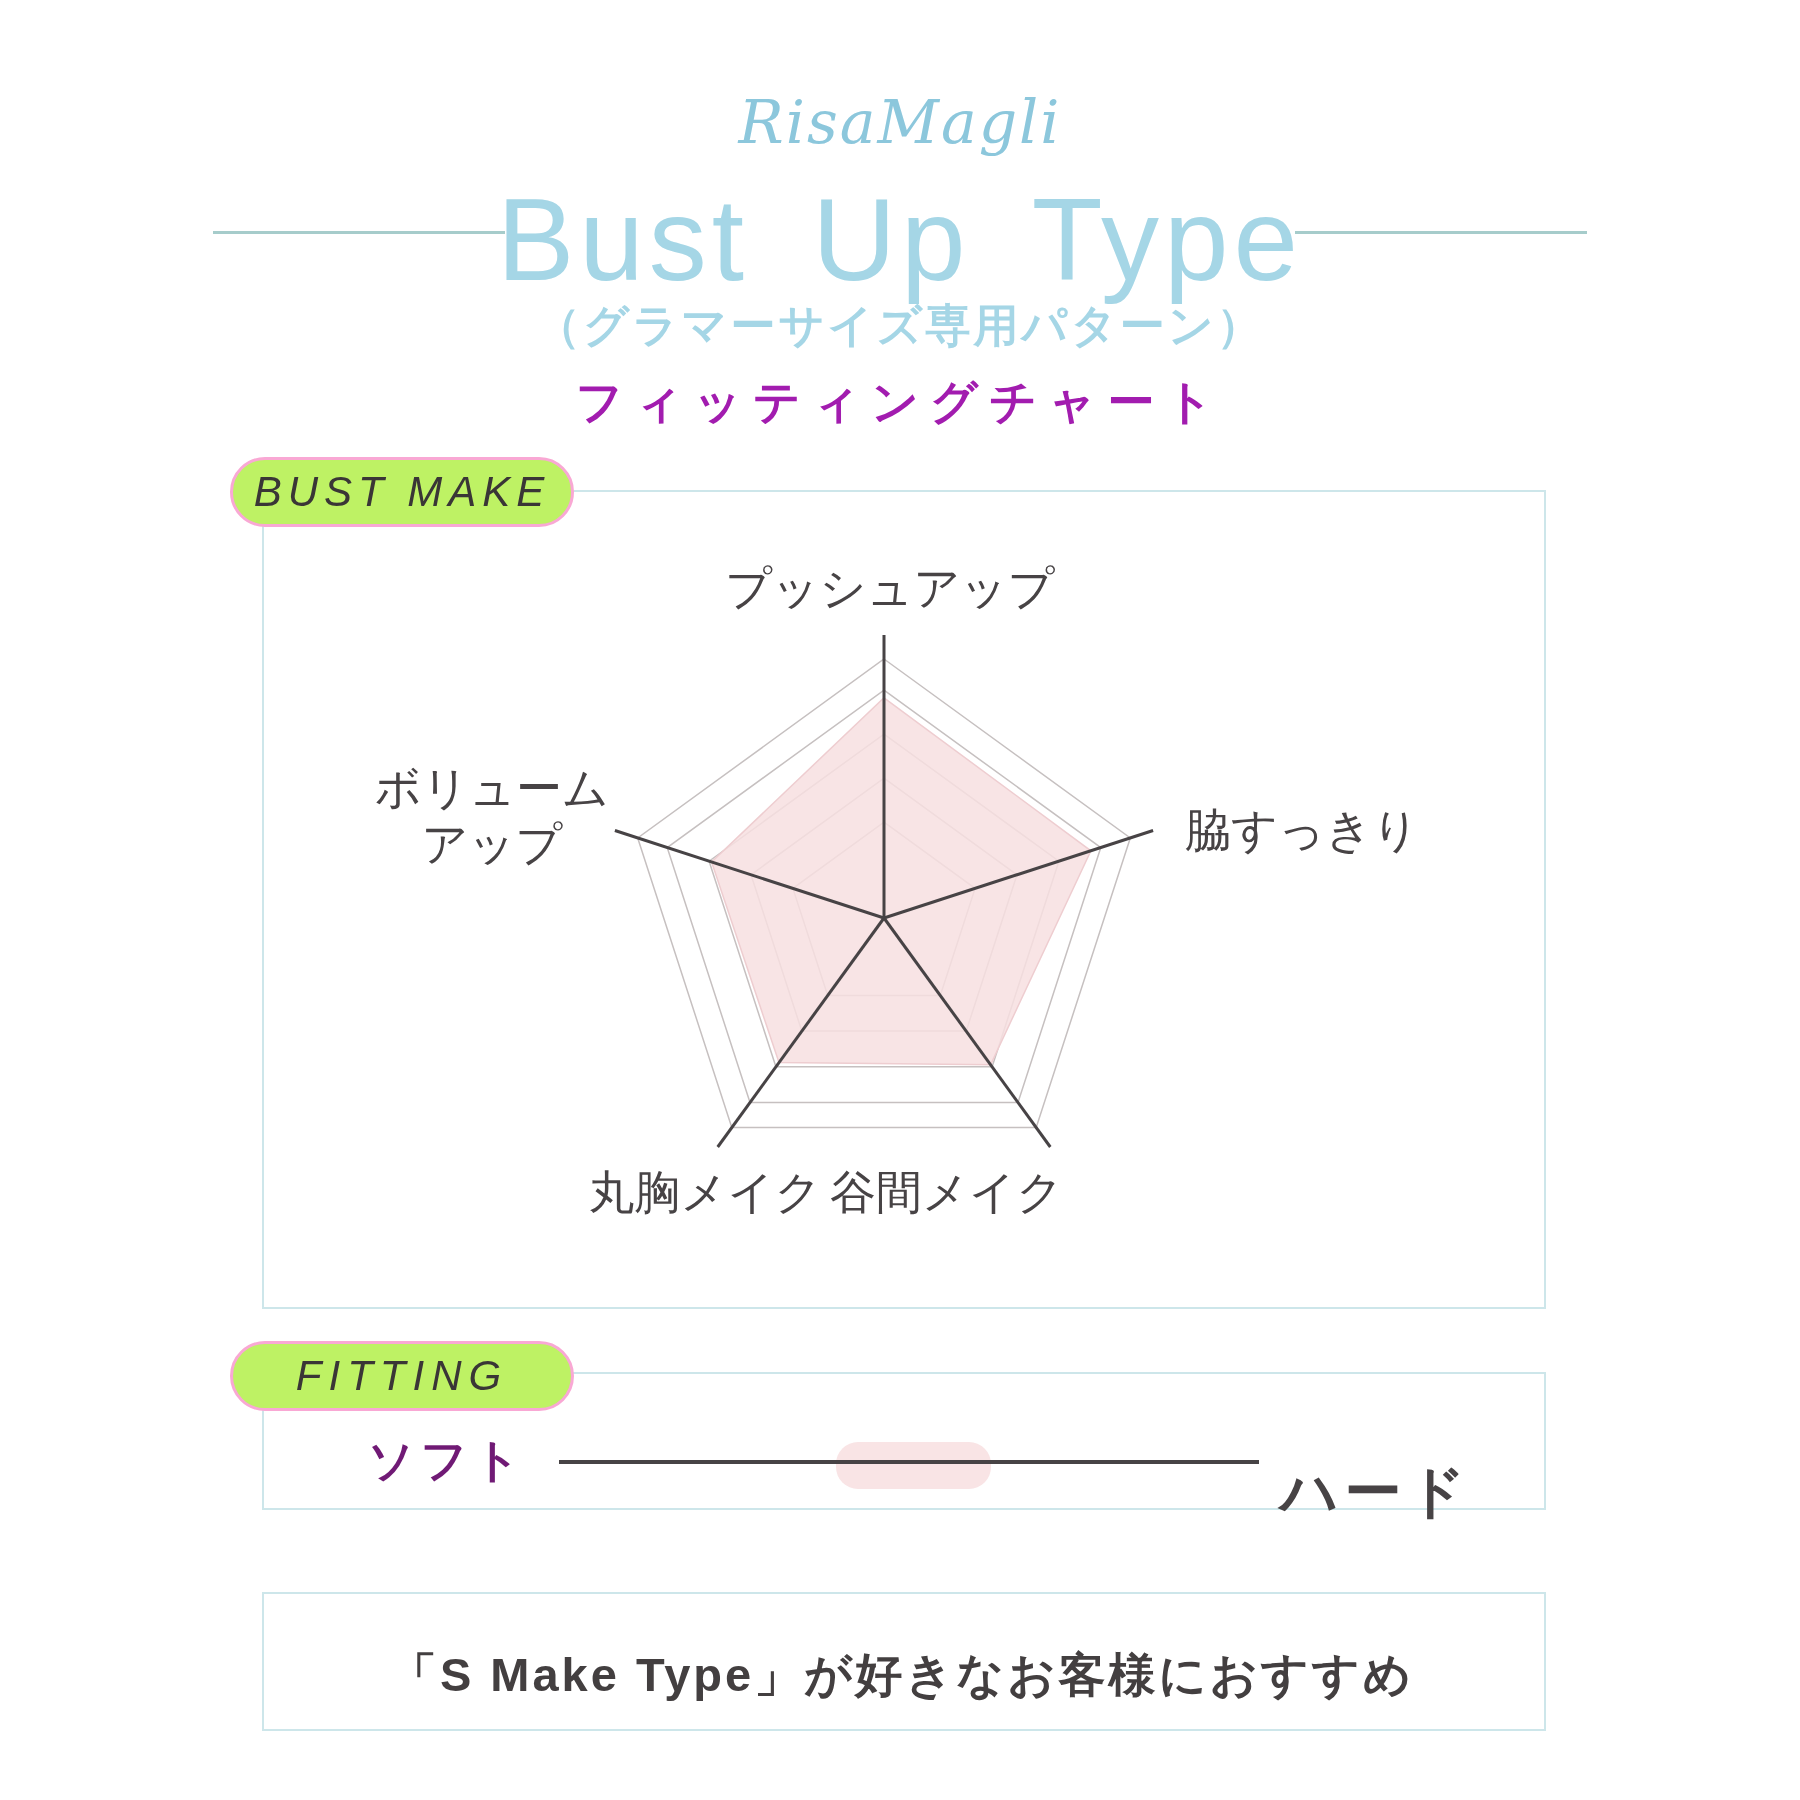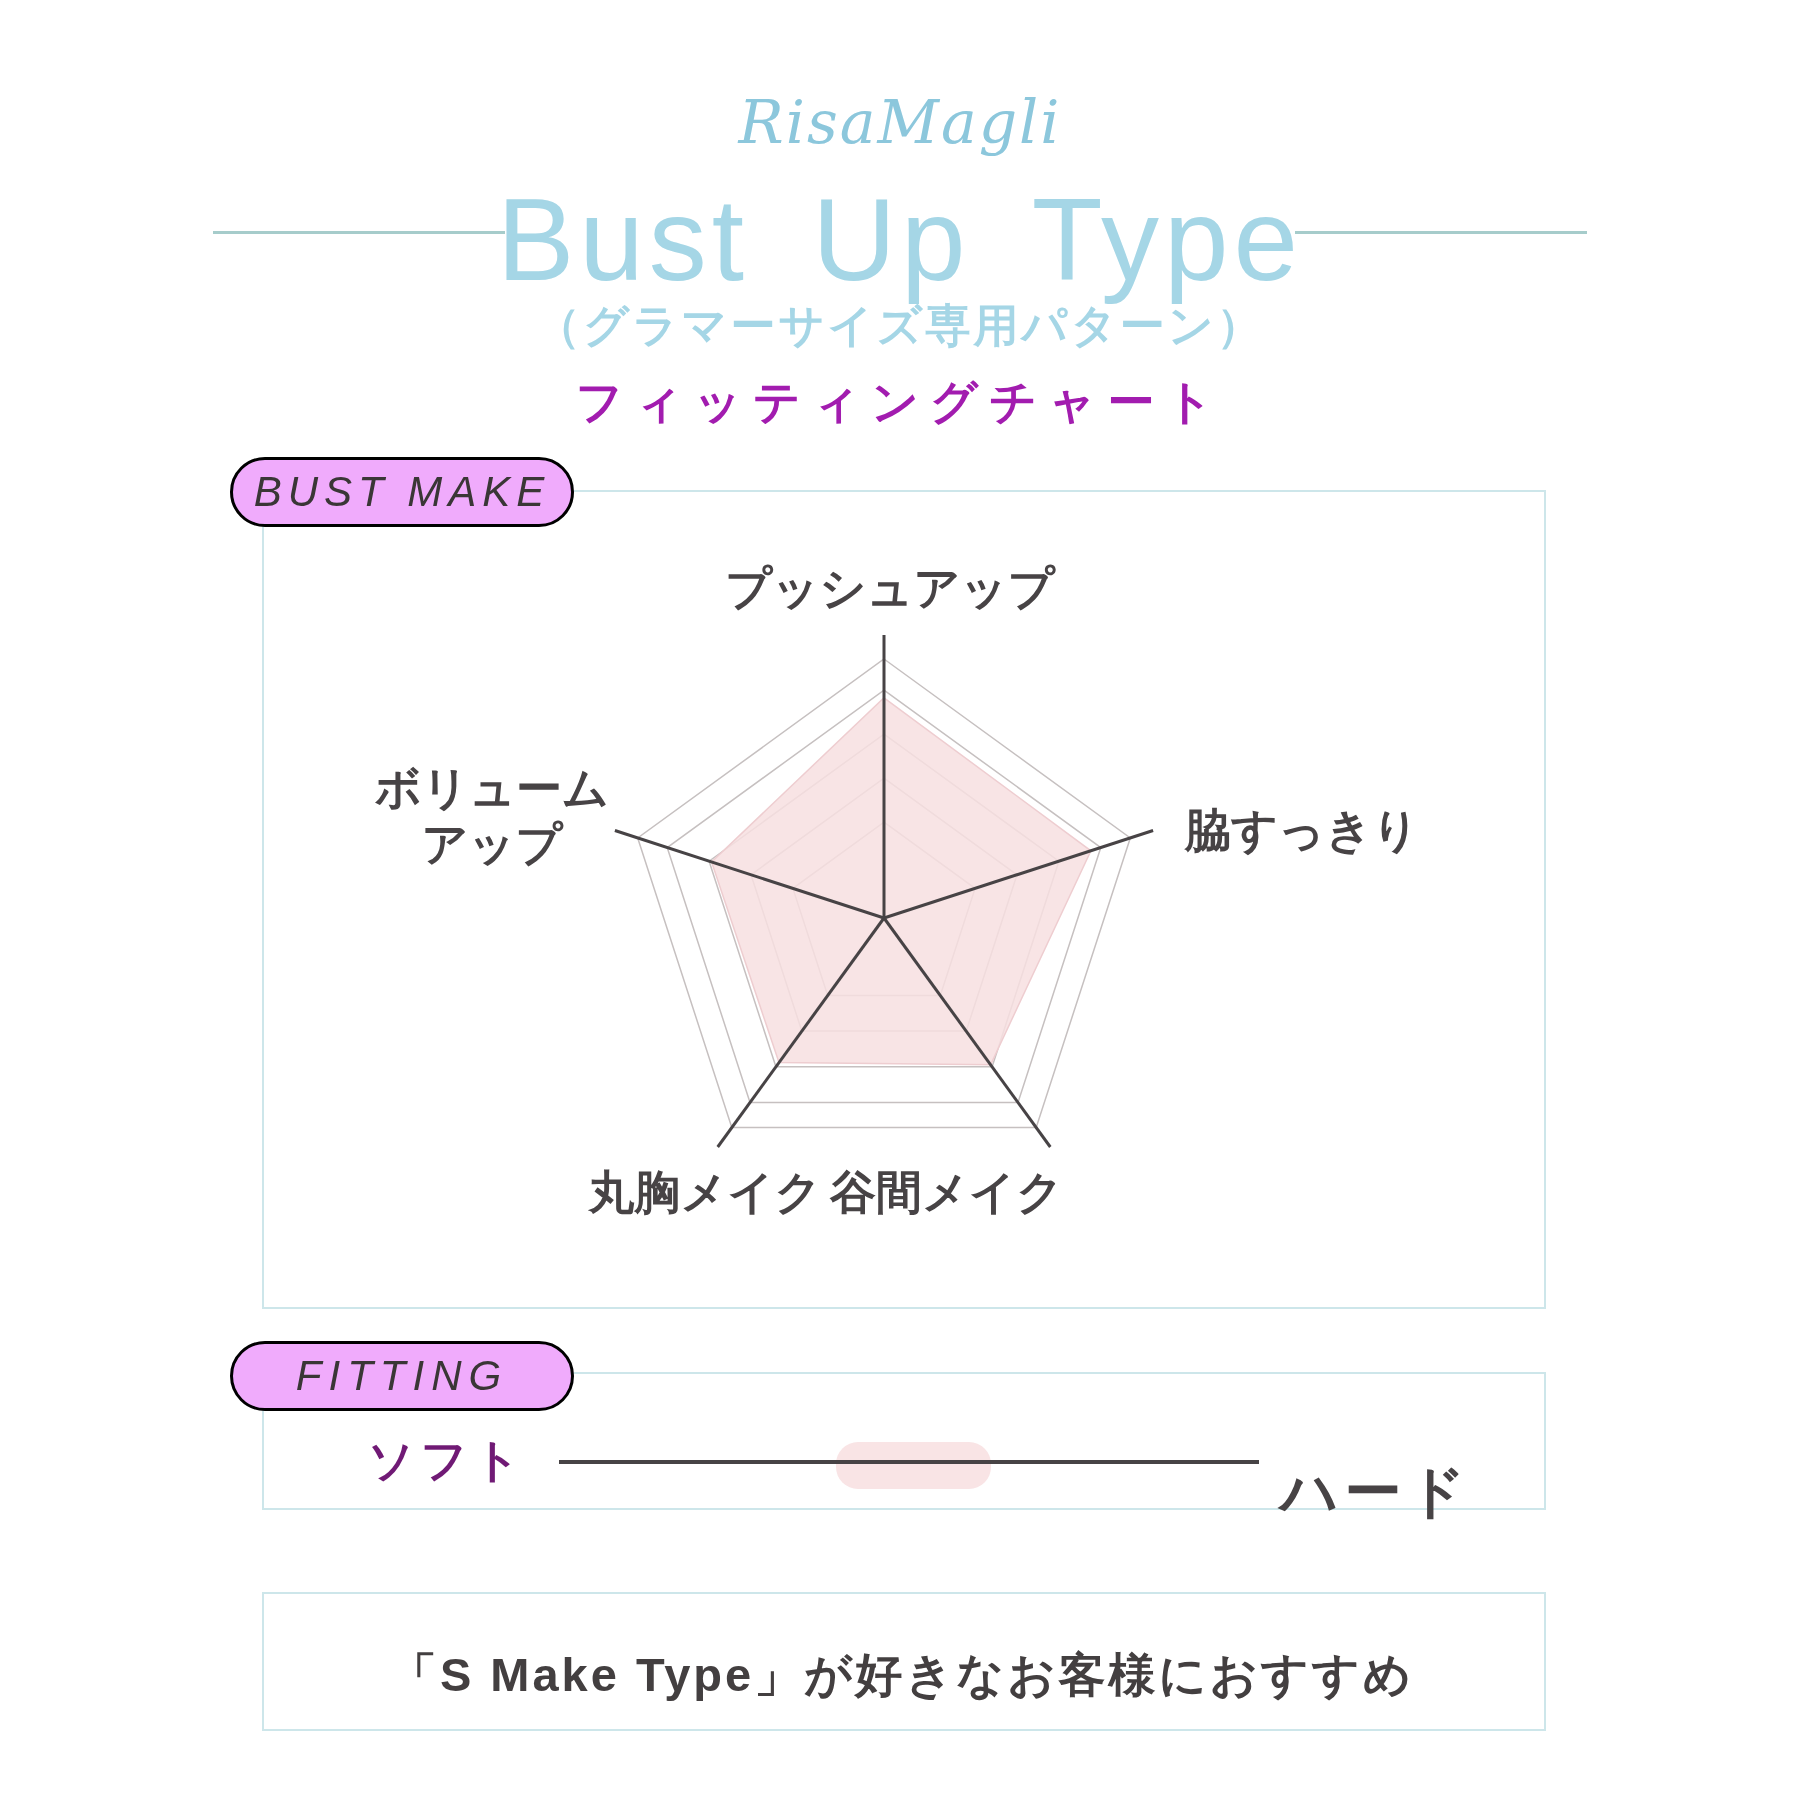--- a/index.html
+++ b/index.html
@@ -30,31 +30,31 @@
     left:0;top:372px;width:1800px;height:60px;
     font-size:47px;color:#a21caf;letter-spacing:11px;font-weight:bold;
   }
 
   .section-box{border:2px solid #cde6ea;background:#ffffff;}
   .box1{left:262px;top:490px;width:1280px;height:815px;}
   .box2{left:262px;top:1372px;width:1280px;height:134px;}
   .box3{left:262px;top:1592px;width:1280px;height:135px;}
 
   .pill{
-    background:#f0abfc;border:3px solid #000000;border-radius:36px;
+    background:#bef264;border:3px solid #f9a8d4;border-radius:36px;
     display:flex;align-items:center;justify-content:center;
     font-style:italic;color:#3a3636;z-index:5;text-align:center;
   }
   .pill1{left:230px;top:457px;width:338px;height:64px;font-size:42px;letter-spacing:6px;}
   .pill2{left:230px;top:1341px;width:338px;height:64px;font-size:42px;letter-spacing:7px;}
   .pill3{left:230px;top:1561px;width:342px;height:64px;font-size:33px;letter-spacing:1px;}
 
   .radar-svg{left:262px;top:490px;width:1280px;height:815px;}
 
-  .axis-label{font-size:46px;color:#474345;font-weight:bold;line-height:56px;white-space:pre-line;}
+  .axis-label{font-size:46px;color:#474345;font-weight:normal;line-height:56px;white-space:pre-line;}
   .lab-top{left:640px;top:560px;width:500px;text-align:center;}
   .lab-right{left:1185px;top:802px;width:420px;text-align:left;}
   .lab-bottom-right{left:830px;top:1164px;width:400px;text-align:left;}
   .lab-bottom-left{left:505px;top:1164px;width:400px;text-align:center;}
   .lab-left{left:292px;top:760px;width:400px;text-align:center;}
 
   .fit-soft{left:297px;top:1432px;width:300px;height:58px;font-size:46px;font-weight:bold;color:#701a75;letter-spacing:6px;}
   .fit-hard{left:1226px;top:1463px;width:300px;height:58px;font-size:57px;font-weight:bold;color:#474345;letter-spacing:6px;}
   .fit-line{left:559px;top:1460px;width:700px;height:4px;background:#474345;z-index:3;}
   .fit-indicator{left:836px;top:1442px;width:155px;height:47px;border-radius:22px;background:#f9e4e5;z-index:2;}

